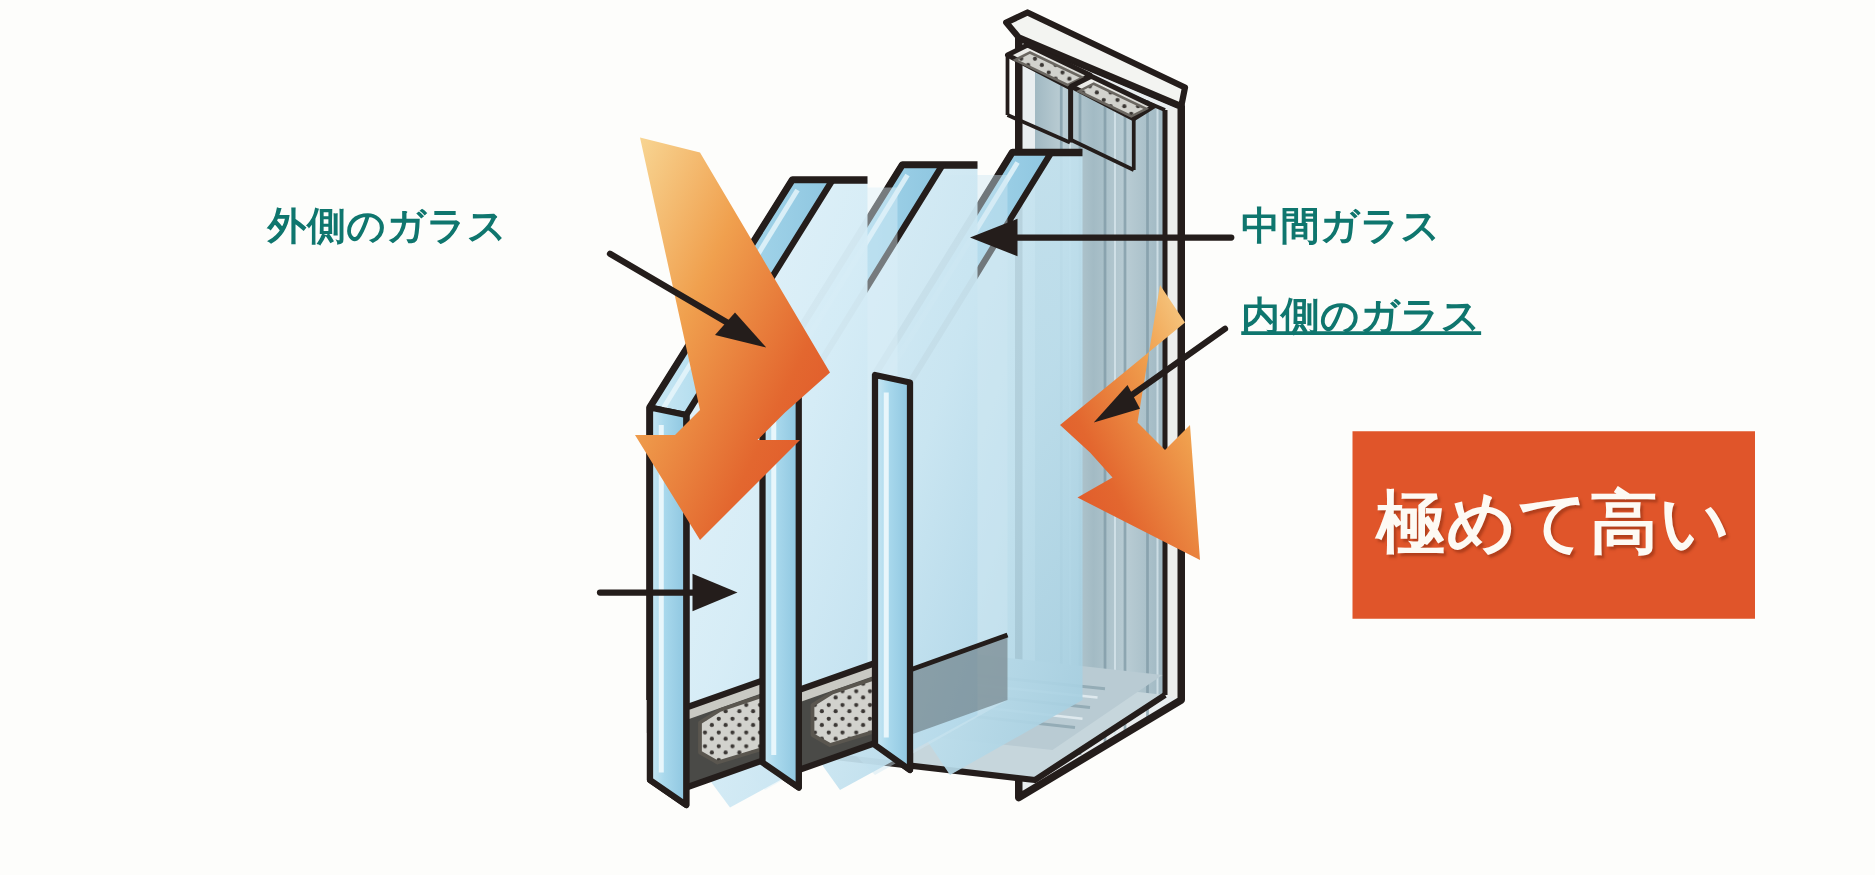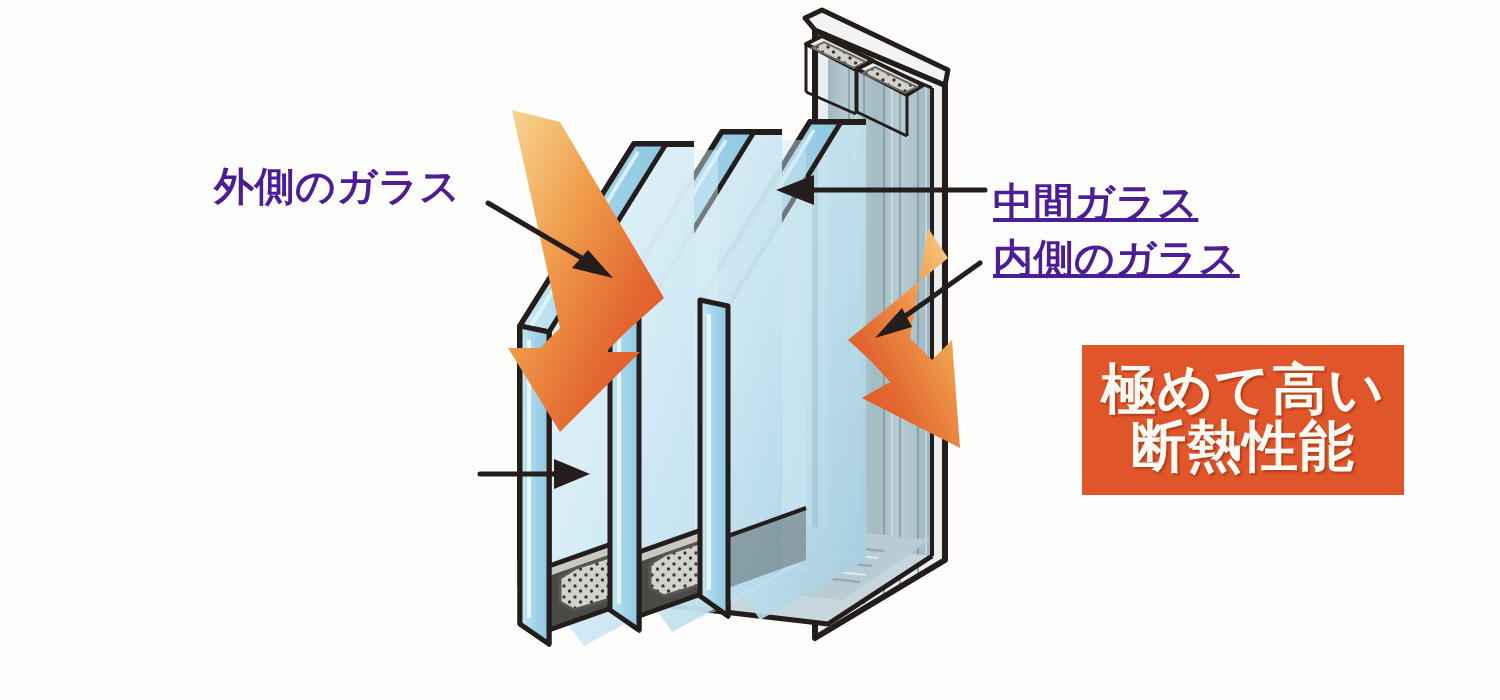--- a/index.html
+++ b/index.html
@@ -17,31 +17,31 @@
   }
   #diagram-svg {
     position: absolute;
     left: 0;
     top: 0;
     width: 1500px;
     height: 700px;
   }
   .jp-label {
     position: absolute;
-    color: #4c1d95;
+    color: #0f766e;
     font-family: "Liberation Sans", "DejaVu Sans", sans-serif;
     font-weight: 700;
-    font-size: 40px;
+    font-size: 31px;
     line-height: 1.12;
     letter-spacing: 0.5px;
     white-space: nowrap;
     text-shadow: 0 1px 0 rgba(255,255,255,0.5);
   }
   #label-outer-glass  { left: 214px; top: 164px; }
-  #label-middle-glass { left: 993px; top: 180px; text-decoration: underline; }
+  #label-middle-glass { left: 993px; top: 164px; }
   #label-inner-glass  { left: 993px; top: 236px; text-decoration: underline; }
   #label-air-layer    { left: 128px; top: 452px; }
 
   #callout-box {
     position: absolute;
     left: 1052px;
     top: 345px;
     width: 322px;
     height: 150px;
     background: #e0552a;
@@ -295,16 +295,15 @@
 
   <div class="jp-label" id="label-outer-glass">外側のガラス</div>
 
   <div class="jp-label" id="label-middle-glass">中間ガラス</div>
 
   <div class="jp-label" id="label-inner-glass">内側のガラス</div>
 
 
   <div id="callout-box">
     <div class="callout-line">極めて高い</div>
-    <div class="callout-line">断熱性能</div>
   </div>
 
 </div>
 
 </body></html>

